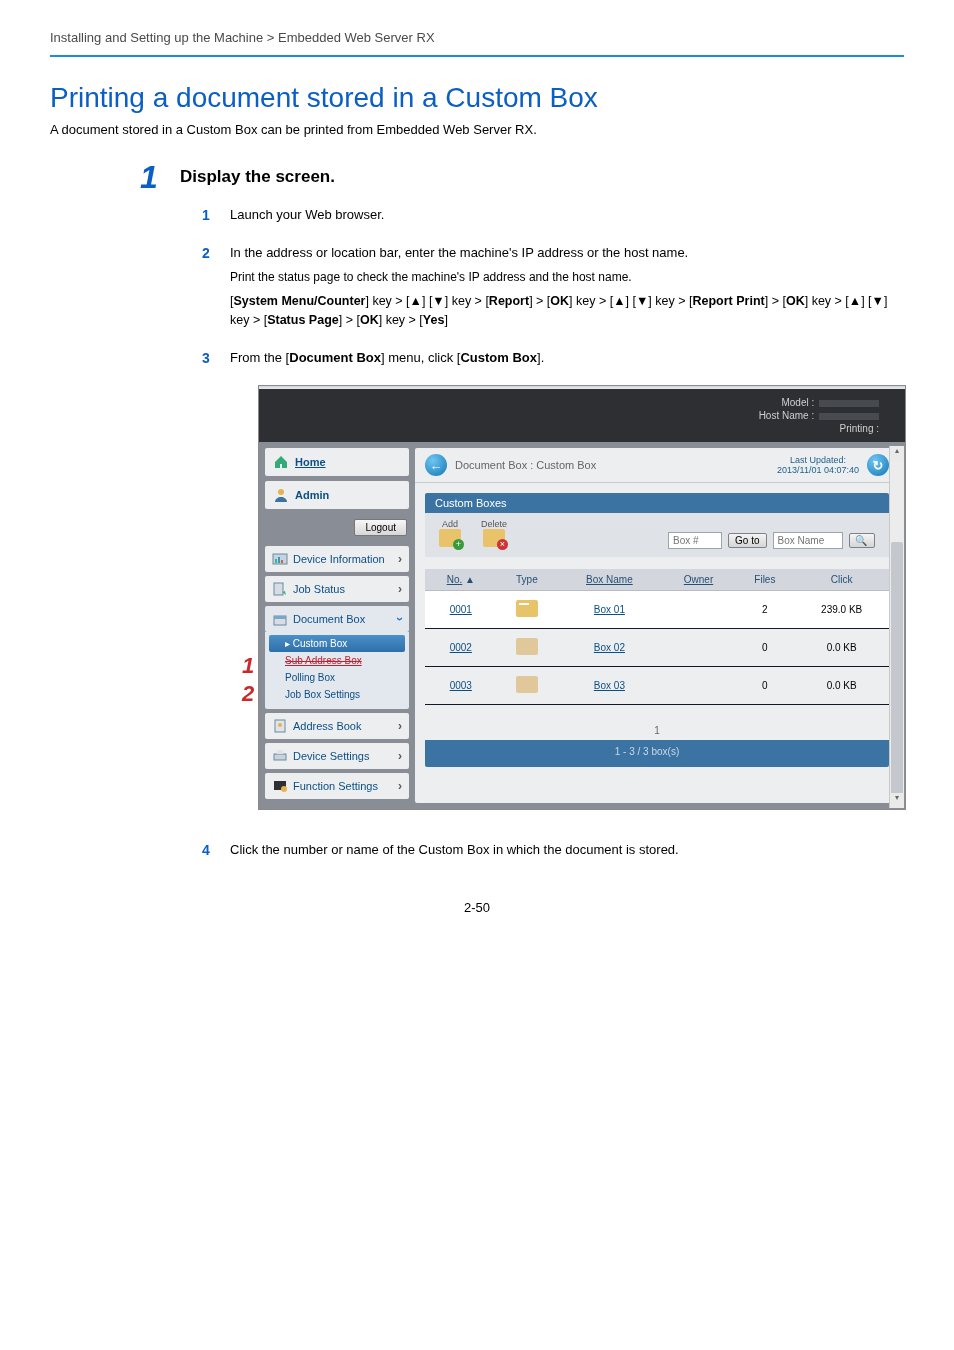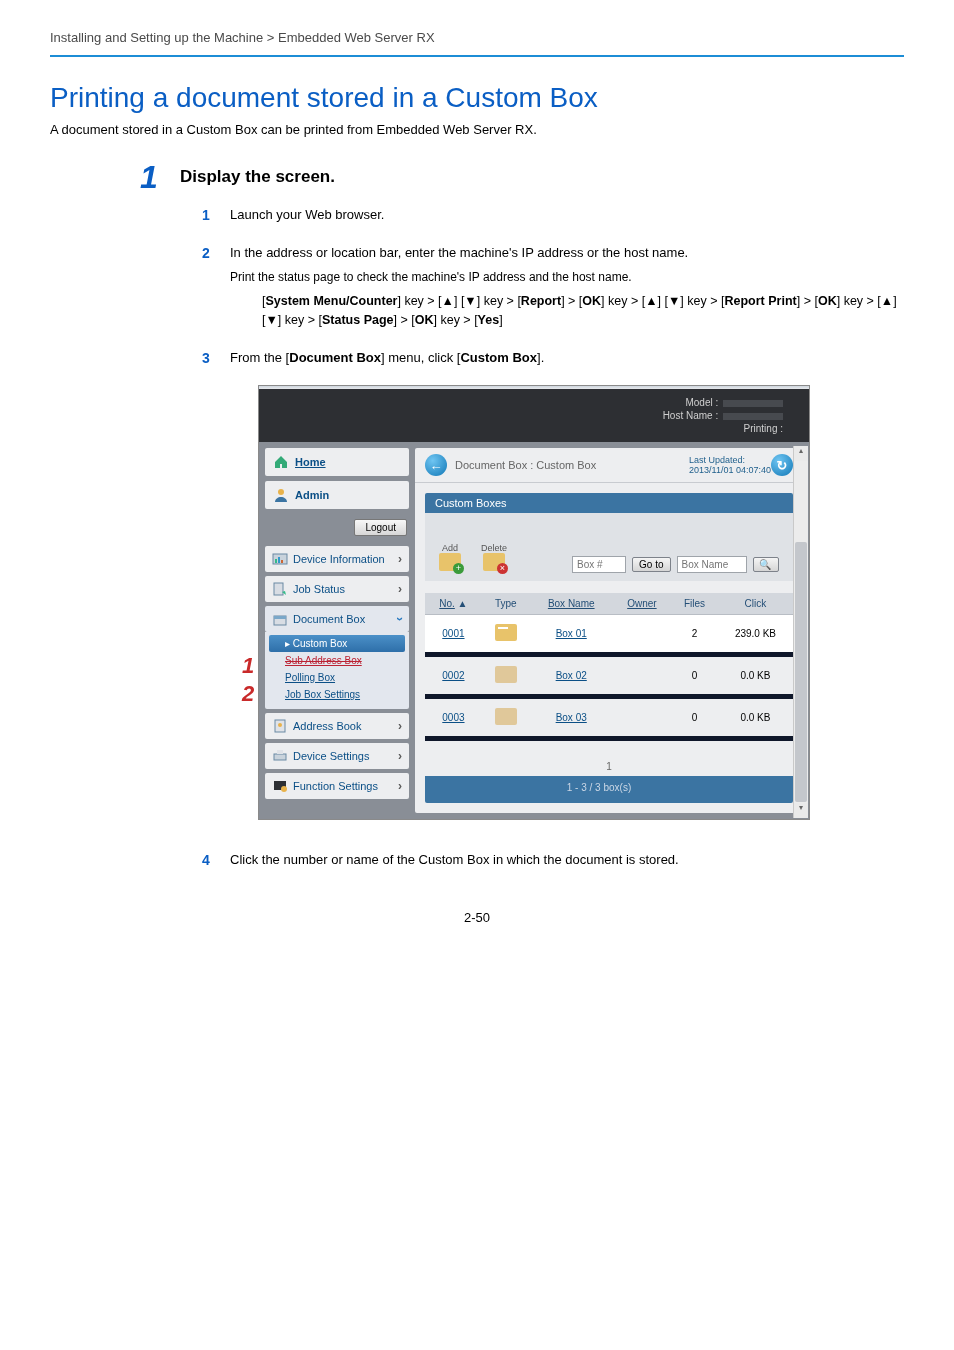--- a/index.html
+++ b/index.html
@@ -52,28 +52,28 @@
   .sub { position: relative; margin-bottom: 18px; font-size: 13px; line-height: 1.5; }
   .sub-num {
     position: absolute;
     left: -28px;
     top: 0;
     color: #0a5ec4;
     font-weight: 900;
     font-size: 14px;
   }
   .note { font-size: 12px; margin: 6px 0 6px 0; }
-  .cmd { font-size: 12.5px; margin-left: 32px; }
+  .cmd { font-size: 12.5px; }
   .cmd b { font-weight: bold; }
   .screenshot-wrap {
     margin: 18px 0 30px 0;
     position: relative;
   }
   .ews {
-    width: 552px;
+    width: 648px;
     border: 1px solid #8a8a8a;
     background: #fff;
     font-size: 11px;
     margin-left: 28px;
   }
   .ews .titlebar {
     height: 3px;
     background: linear-gradient(#cfd6de, #e6e9ec);
   }
   .ews .topinfo {
@@ -144,21 +144,20 @@
     background: #e3e7ee;
     border-radius: 0 0 2px 2px;
     margin-top: -4px;
     margin-bottom: 4px;
     padding: 3px 4px 6px 4px;
   }
   .subnav .sn {
     font-size: 10px;
     padding: 3px 6px 3px 16px;
     color: #0b4f86;
-    text-decoration: underline;
     border-radius: 2px;
   }
   .subnav .sn.active {
     background: linear-gradient(#4b90c8,#2e6fa9);
     color: #fff;
     text-decoration: none;
   }
   .subnav .sn.marked { text-decoration: line-through underline; color: #b23; }
   .ews .right {
     flex: 1;
@@ -175,41 +174,41 @@
     padding: 6px 10px;
     border-bottom: 1px solid #c8cbd0;
   }
   .bc-left { display: flex; align-items: center; gap: 8px; font-size: 11px; color: #666; }
   .round-btn {
     width: 22px; height: 22px; border-radius: 50%;
     background: radial-gradient(circle at 35% 30%, #6fc5f2, #1077b6);
     color: #fff; display: inline-flex; align-items: center; justify-content: center;
     font-size: 13px; font-weight: bold;
   }
-  .bc-right { text-align: left; font-size: 9px; color: #1f5f8c; display: flex; align-items: center; }
+  .bc-right { text-align: center; font-size: 9px; color: #1f5f8c; display: flex; align-items: center; gap: 8px; }
   .sec-head {
     background: #3b74a2;
     color: #fff;
     font-size: 11px;
     padding: 4px 10px;
     border-radius: 2px 2px 0 0;
     margin: 10px 10px 0 10px;
   }
   .toolbar {
     display: flex;
     align-items: flex-end;
     justify-content: space-between;
     padding: 6px 14px 8px 14px;
     font-size: 10px;
     color: #555;
     margin: 0 10px;
     background: #dfe2e6;
   }
   .tb-icons { display: flex; gap: 20px; align-items: flex-end; }
-  .tb-icons .ti { text-align: center; font-size: 9px; color: #555; margin-top: 24px; }
+  .tb-icons .ti { text-align: center; font-size: 9px; color: #555; }
   .folder-ic {
     width: 22px; height: 18px; background: #e8c36a; border-radius: 2px; position: relative; margin: 0 auto 2px;
   }
   .folder-ic.add::after {
     content: "+"; position: absolute; right: -3px; bottom: -3px;
     background: #3a9b3a; color: #fff; border-radius: 50%; width: 11px; height: 11px;
     font-size: 9px; line-height: 11px; text-align: center;
   }
   .folder-ic.del::after {
     content: "×"; position: absolute; right: -3px; bottom: -3px;
@@ -225,21 +224,21 @@
     border-radius: 2px; font-size: 10px; padding: 1px 6px;
   }
   .tbl { width: calc(100% - 20px); margin: 12px 10px; border-collapse: collapse; font-size: 10px; }
   .tbl th {
     background: #d3d7dd; color: #244f77; font-weight: normal; padding: 5px 6px;
     text-align: center; border-bottom: 1px solid #b8bdc4;
   }
   .tbl th a { color: #244f77; text-decoration: underline; }
   .tbl td {
     background: #edeef0; padding: 9px 6px; text-align: center;
-    border-bottom: 5px solid #0f172a;
+    border-bottom: 1px solid #0f172a;
   }
   .tbl td.lnk a { color: #0b4f86; text-decoration: underline; }
   .tbl tbody tr.hl td { background: #fff; }
   .folder-cell {
     width: 22px; height: 17px; display: inline-block; border-radius: 2px;
   }
   .folder-cell.full { background: #e8c36a; position: relative; }
   .folder-cell.full::after { content:""; position:absolute; left:3px; top:3px; width:10px; height:2px; background:#fff; }
   .folder-cell.empty { background: #e0c89a; }
   .pager { text-align: center; font-size: 10px; color: #666; padding: 8px 0 4px 0; }

